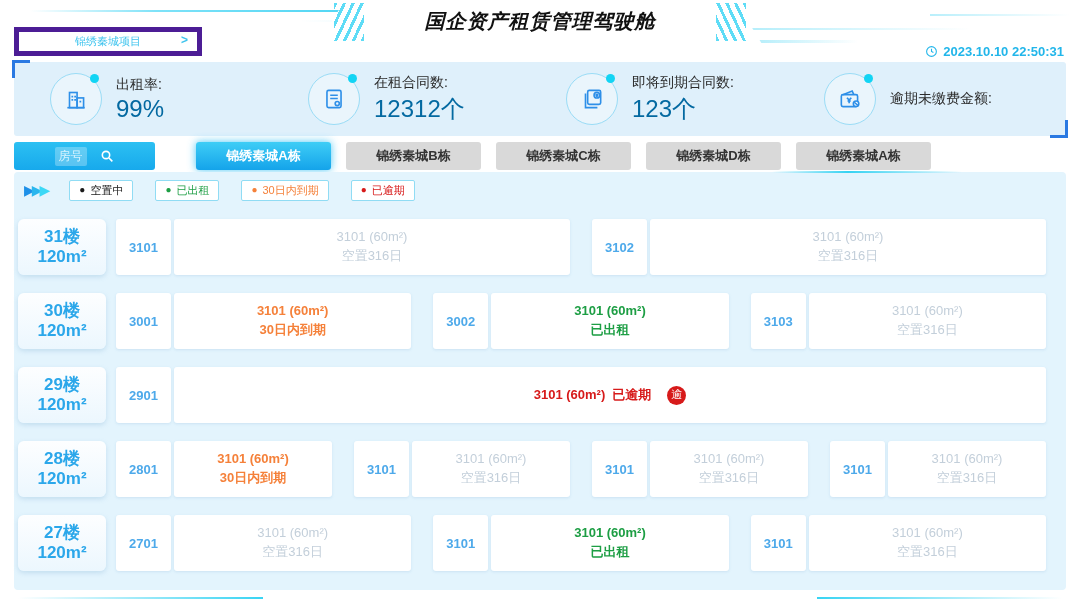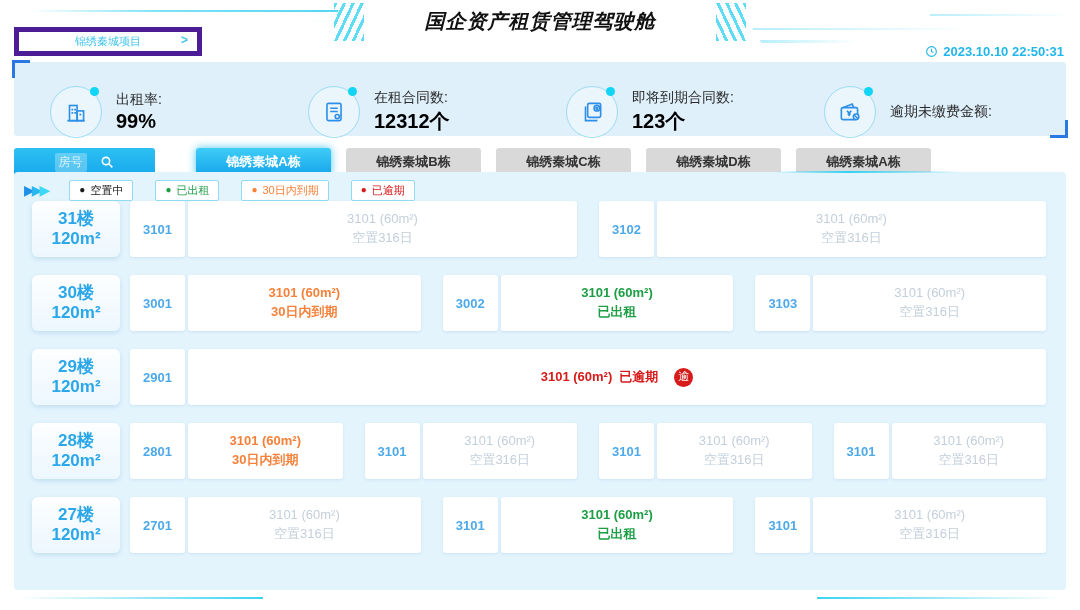--- a/index.html
+++ b/index.html
@@ -29,49 +29,49 @@
 
   .timestamp{position:absolute;right:16px;top:44px;display:flex;align-items:center;gap:5px;
              font-size:13px;font-weight:bold;color:#22b6ea;}
 
   
   .kpi-panel{position:absolute;left:14px;top:62px;width:1052px;height:74px;background:#dff0fb;border-radius:3px;}
   .kpi-panel::before{content:"";position:absolute;left:-2px;top:-2px;width:15px;height:15px;
                      border-left:3px solid #2a79e2;border-top:3px solid #2a79e2;}
   .kpi-panel::after{content:"";position:absolute;right:-2px;bottom:-2px;width:15px;height:15px;
                     border-right:3px solid #2a79e2;border-bottom:3px solid #2a79e2;}
-  .kpi-row{display:flex;height:100%;align-items:center;padding:13px 10px;}
+  .kpi-row{display:flex;height:100%;align-items:center;padding:0 10px;}
   .kpi{flex:1;display:flex;align-items:center;gap:14px;padding-left:26px;}
   .kpi-icon{position:relative;width:50px;height:50px;border:1px solid #9adcf6;border-radius:50%;
             display:flex;align-items:center;justify-content:center;background:rgba(255,255,255,.35);}
   .kpi-dot{position:absolute;top:0;right:2px;width:9px;height:9px;border-radius:50%;background:#12d4f4;}
   .kpi-label{font-size:14px;color:#2b2b2b;margin-bottom:1px;white-space:nowrap;}
-  .kpi-value{font-size:20px;font-weight:bold;color:#000000;white-space:nowrap;}
-
-  
-  .tab-row{position:absolute;left:14px;top:142px;width:1052px;height:40px;display:flex;align-items:center;}
+  .kpi-value{font-size:24px;font-weight:normal;color:#0369a1;white-space:nowrap;}
+
+  
+  .tab-row{position:absolute;left:14px;top:142px;width:1052px;height:40px;display:flex;}
   .search-box{width:141px;height:28px;border-radius:3px;background:linear-gradient(180deg,#2cc0f2,#17a9ec);
               display:flex;align-items:center;justify-content:center;gap:12px;cursor:pointer;}
   .search-ph{font-size:12px;color:#d6f3fe;background:rgba(255,255,255,.28);padding:1px 4px;border-radius:2px;}
   .tabs{display:flex;gap:15px;margin-left:41px;}
   .tab{width:135px;height:28px;border-radius:3px;display:flex;align-items:center;justify-content:center;
        font-size:13px;font-weight:bold;background:#d9d9d9;color:#333;cursor:pointer;}
   .tab.active{background:linear-gradient(180deg,#3ecdf6,#14a3ea);color:#fff;box-shadow:0 0 9px rgba(46,190,245,.85);}
 
   
   .main-panel{position:absolute;left:14px;top:172px;width:1052px;height:418px;background:#e3f4fd;border-radius:4px;}
   .panel-topline{position:absolute;left:758px;top:-1px;width:190px;height:2px;
                  background:linear-gradient(90deg,rgba(53,210,242,0),#35d2f2 40%,rgba(53,210,242,0));}
   .legend-row{display:flex;align-items:center;gap:22px;padding:7px 0 0 10px;height:22px;}
   .legend-arrows{display:flex;font-size:14px;letter-spacing:-3px;line-height:1;}
   .legend-item{display:flex;align-items:center;gap:5px;background:#fff;border:1px solid #90dcf4;border-radius:2px;
                padding:2px 9px;font-size:11px;cursor:pointer;white-space:nowrap;}
   .legend-dot{font-size:10px;line-height:1;}
 
-  .floors{display:flex;flex-direction:column;gap:18px;padding:0 20px 0 18px;}
+  .floors{display:flex;flex-direction:column;gap:18px;margin-top:18px;padding:0 20px 0 4px;}
   .floor-row{display:flex;gap:10px;height:56px;}
   .floor-card{width:88px;flex:none;background:linear-gradient(180deg,#fdfeff,#ecf7fe);border-radius:6px;
               box-shadow:0 2px 5px rgba(110,165,205,.28);display:flex;flex-direction:column;align-items:center;
               justify-content:center;line-height:1.18;font-size:17px;font-weight:bold;color:#2ba7ea;}
   .rooms{flex:1;display:flex;gap:22px;}
   .room-unit{flex:1;display:flex;gap:3px;min-width:0;}
   .room-number{width:55px;flex:none;background:#fff;border-radius:3px;box-shadow:0 1px 3px rgba(120,170,210,.22);
                display:flex;align-items:center;justify-content:center;font-size:13px;font-weight:bold;color:#4da9ea;cursor:pointer;}
   .room-status{flex:1;background:#fff;border-radius:3px;box-shadow:0 1px 3px rgba(120,170,210,.22);
                display:flex;flex-direction:column;align-items:center;justify-content:center;

